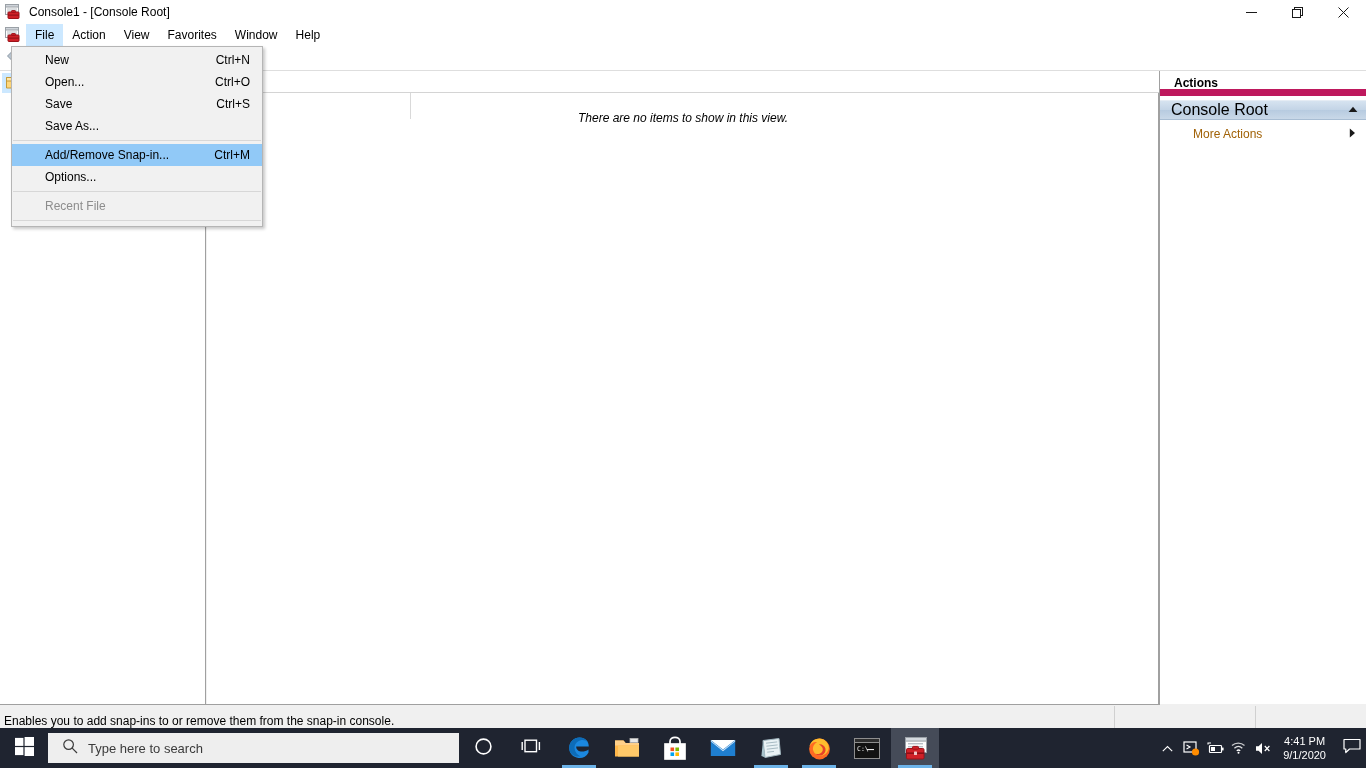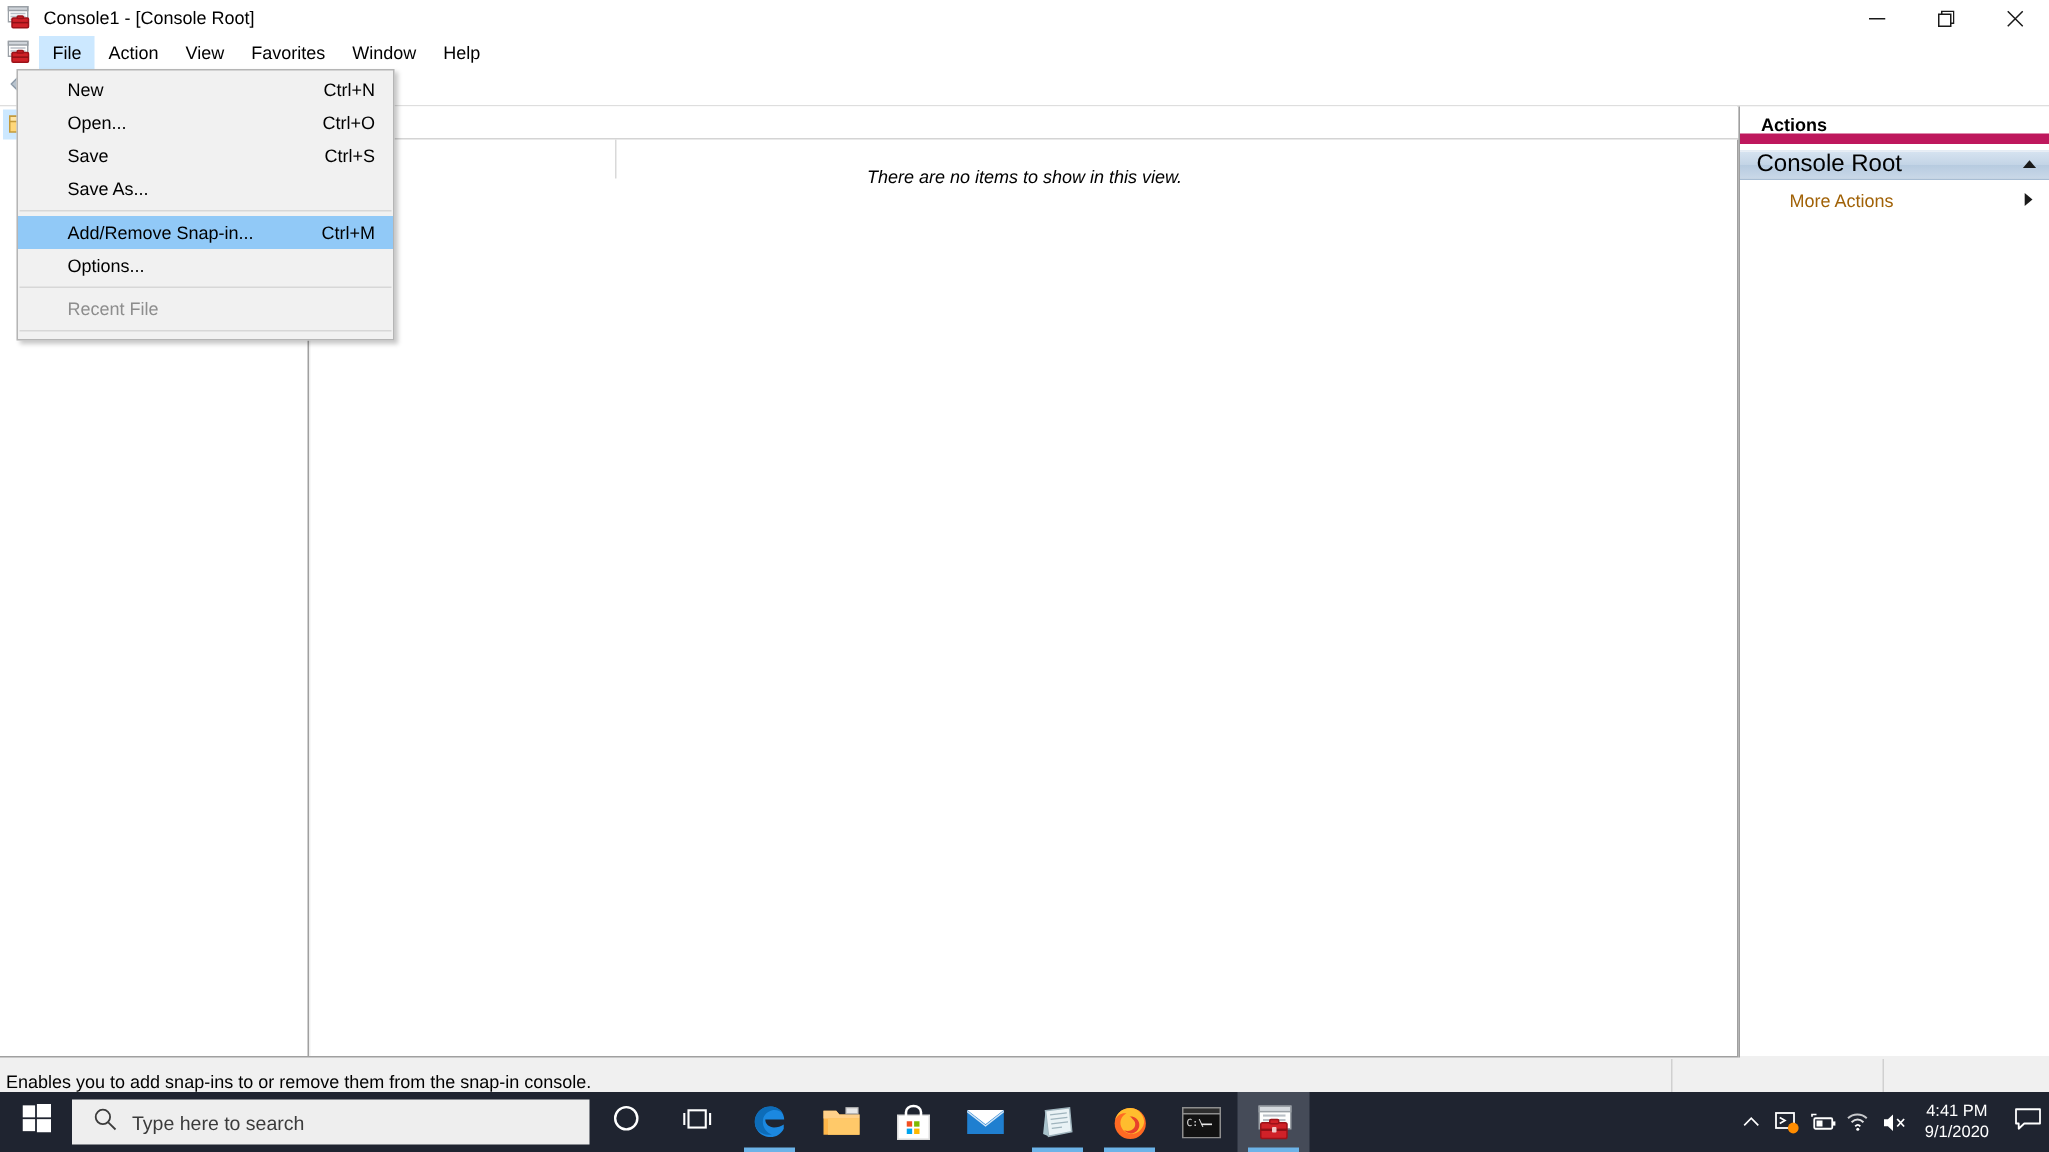--- a/index.html
+++ b/index.html
@@ -211,21 +211,21 @@
     position: absolute;
     left: 0; top: 728px; width: 1366px; height: 40px;
     background: #1f2430;
     display: flex; align-items: center;
   }
   .start-btn {
     width: 48px; height: 40px;
     display: flex; align-items: center; justify-content: center;
   }
   .search-box {
-    width: 345px; height: 30px;
+    width: 411px; height: 30px;
     background: #eeeeee;
     display: flex; align-items: center;
     margin-left: 0px;
   }
   .search-icon { margin: 0 10px 0 14px; }
   .search-placeholder {
     font-size: 13px; color: #3b3b3b;
   }
   .tb-sysbtn {
     width: 48px; height: 40px;

